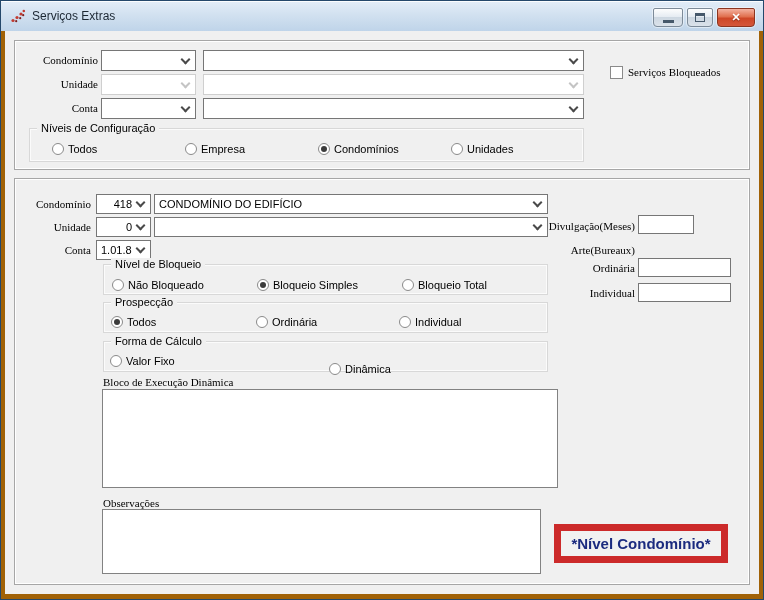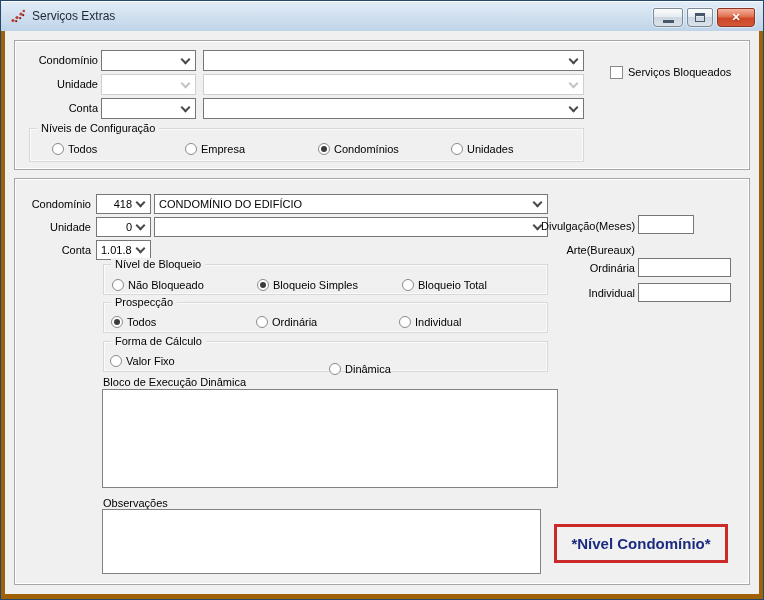--- a/index.html
+++ b/index.html
@@ -41,21 +41,21 @@
   .content { position: absolute; left: 4px; top: 30px; width: 754px; height: 563px; background: #f0f0f0; }
 
   .panel {
     position: absolute; background: #f0f0f0;
     border: 1px solid #a6a6a6;
     box-shadow: inset 0 0 0 1px #ffffff;
   }
   .top-panel { left: 9px; top: 9px; width: 736px; height: 130px; }
   .bottom-panel { left: 9px; top: 147px; width: 736px; height: 407px; }
 
-  .lbl { position: absolute; font-size: 11px; color: #000; }
+  .lbl { position: absolute; font-size: 11px; color: #000; font-family: Liberation Serif, serif; }
   .lbl.r { text-align: right; }
 
   .combo { position: absolute; background: #fff; border: 1px solid #767676; }
   .combo .value {
     position: absolute; left: 4px; right: 18px; top: 0; bottom: 0;
     font-size: 11px; line-height: 18px; white-space: nowrap; overflow: hidden;
   }
   .combo.num .value { text-align: right; }
   .chevron {
     position: absolute; right: 6px; top: 50%; width: 7px; height: 7px;
@@ -87,21 +87,21 @@
     background: linear-gradient(180deg, #f4f4f4, #e8e8e8);
     display: flex; flex-direction: column; align-items: center; justify-content: center; gap: 3px;
     cursor: default;
   }
   .filter-btn::after { content: ""; position: absolute; inset: 2px; border: 1px dotted #6f6f6f; pointer-events: none; }
   .filter-btn-label { font-size: 11px; color: #000; }
   .filter-btn-label::first-letter { text-decoration: underline; }
 
   .status-banner {
     position: absolute; left: 539px; top: 345px; width: 174px; height: 39px;
-    border: 3px solid #ec4899; background: #f1f1f1;
+    border: 7px solid #ec4899; background: #f1f1f1;
     display: flex; align-items: center; justify-content: center;
     font-size: 15px; font-weight: bold; color: #1b2b7f; white-space: nowrap;
   }
 </style>
 </head>
 <body>
 
 <div class="window">
 
   <div class="titlebar">

